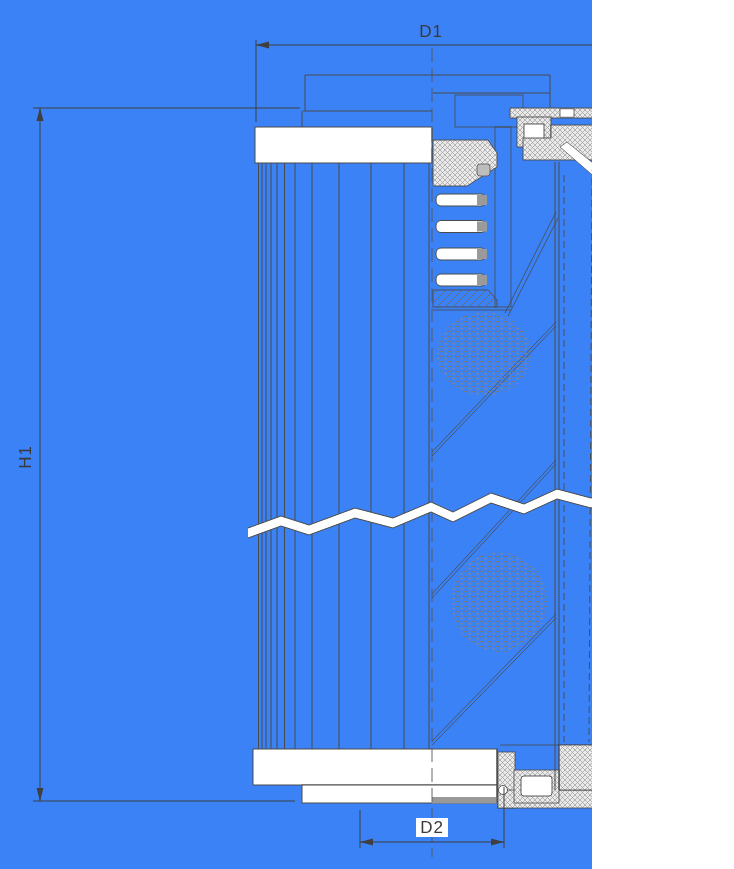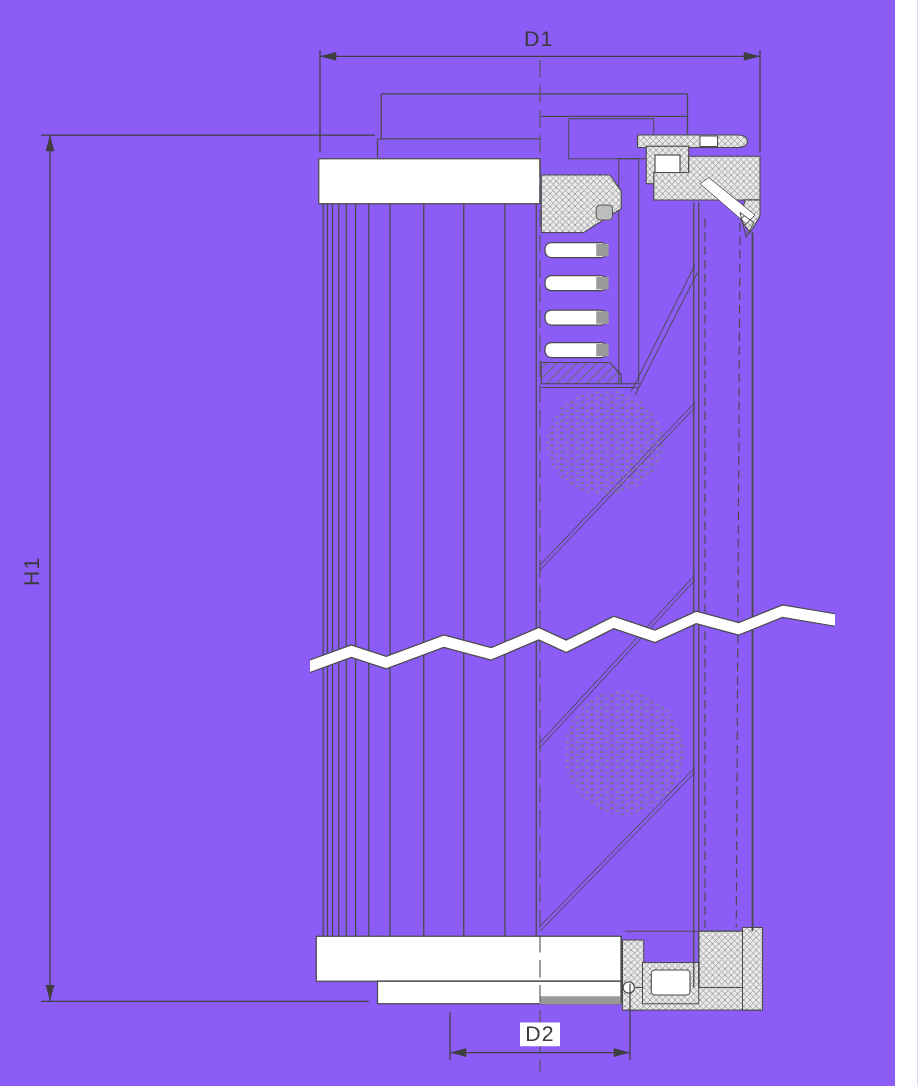--- a/index.html
+++ b/index.html
@@ -1,16 +1,16 @@
 <!DOCTYPE html>
 <html><head>
 <meta charset="utf-8">
 <style>
   html,body{margin:0;padding:0;background:#fff;}
-  .stage{width:716px;height:869px;position:relative;background:#8b5cf6;overflow:hidden;}
+  .stage{width:592px;height:869px;position:relative;background:#3b82f6;overflow:hidden;}
   svg{display:block;}
   text{font-family:"Liberation Sans","DejaVu Sans",sans-serif;font-size:17px;fill:#3a3a3a;letter-spacing:1px;}
   .ln{stroke:#4a4a4a;stroke-width:1;fill:none;}
   .ln2{stroke:#4a4a4a;stroke-width:1.4;fill:none;}
   .fw{fill:#ffffff;stroke:#4a4a4a;stroke-width:1;}
   .dash{stroke:#4a4a4a;stroke-width:0.9;fill:none;stroke-dasharray:7 4;}
   .cl{stroke:#555;stroke-width:0.9;fill:none;stroke-dasharray:14 6;}
   .dim{stroke:#3f3f3f;stroke-width:1;fill:none;}
   .arr{fill:#3f3f3f;stroke:none;}
   .thin{stroke:#4a4a4a;stroke-width:0.8;fill:none;}

